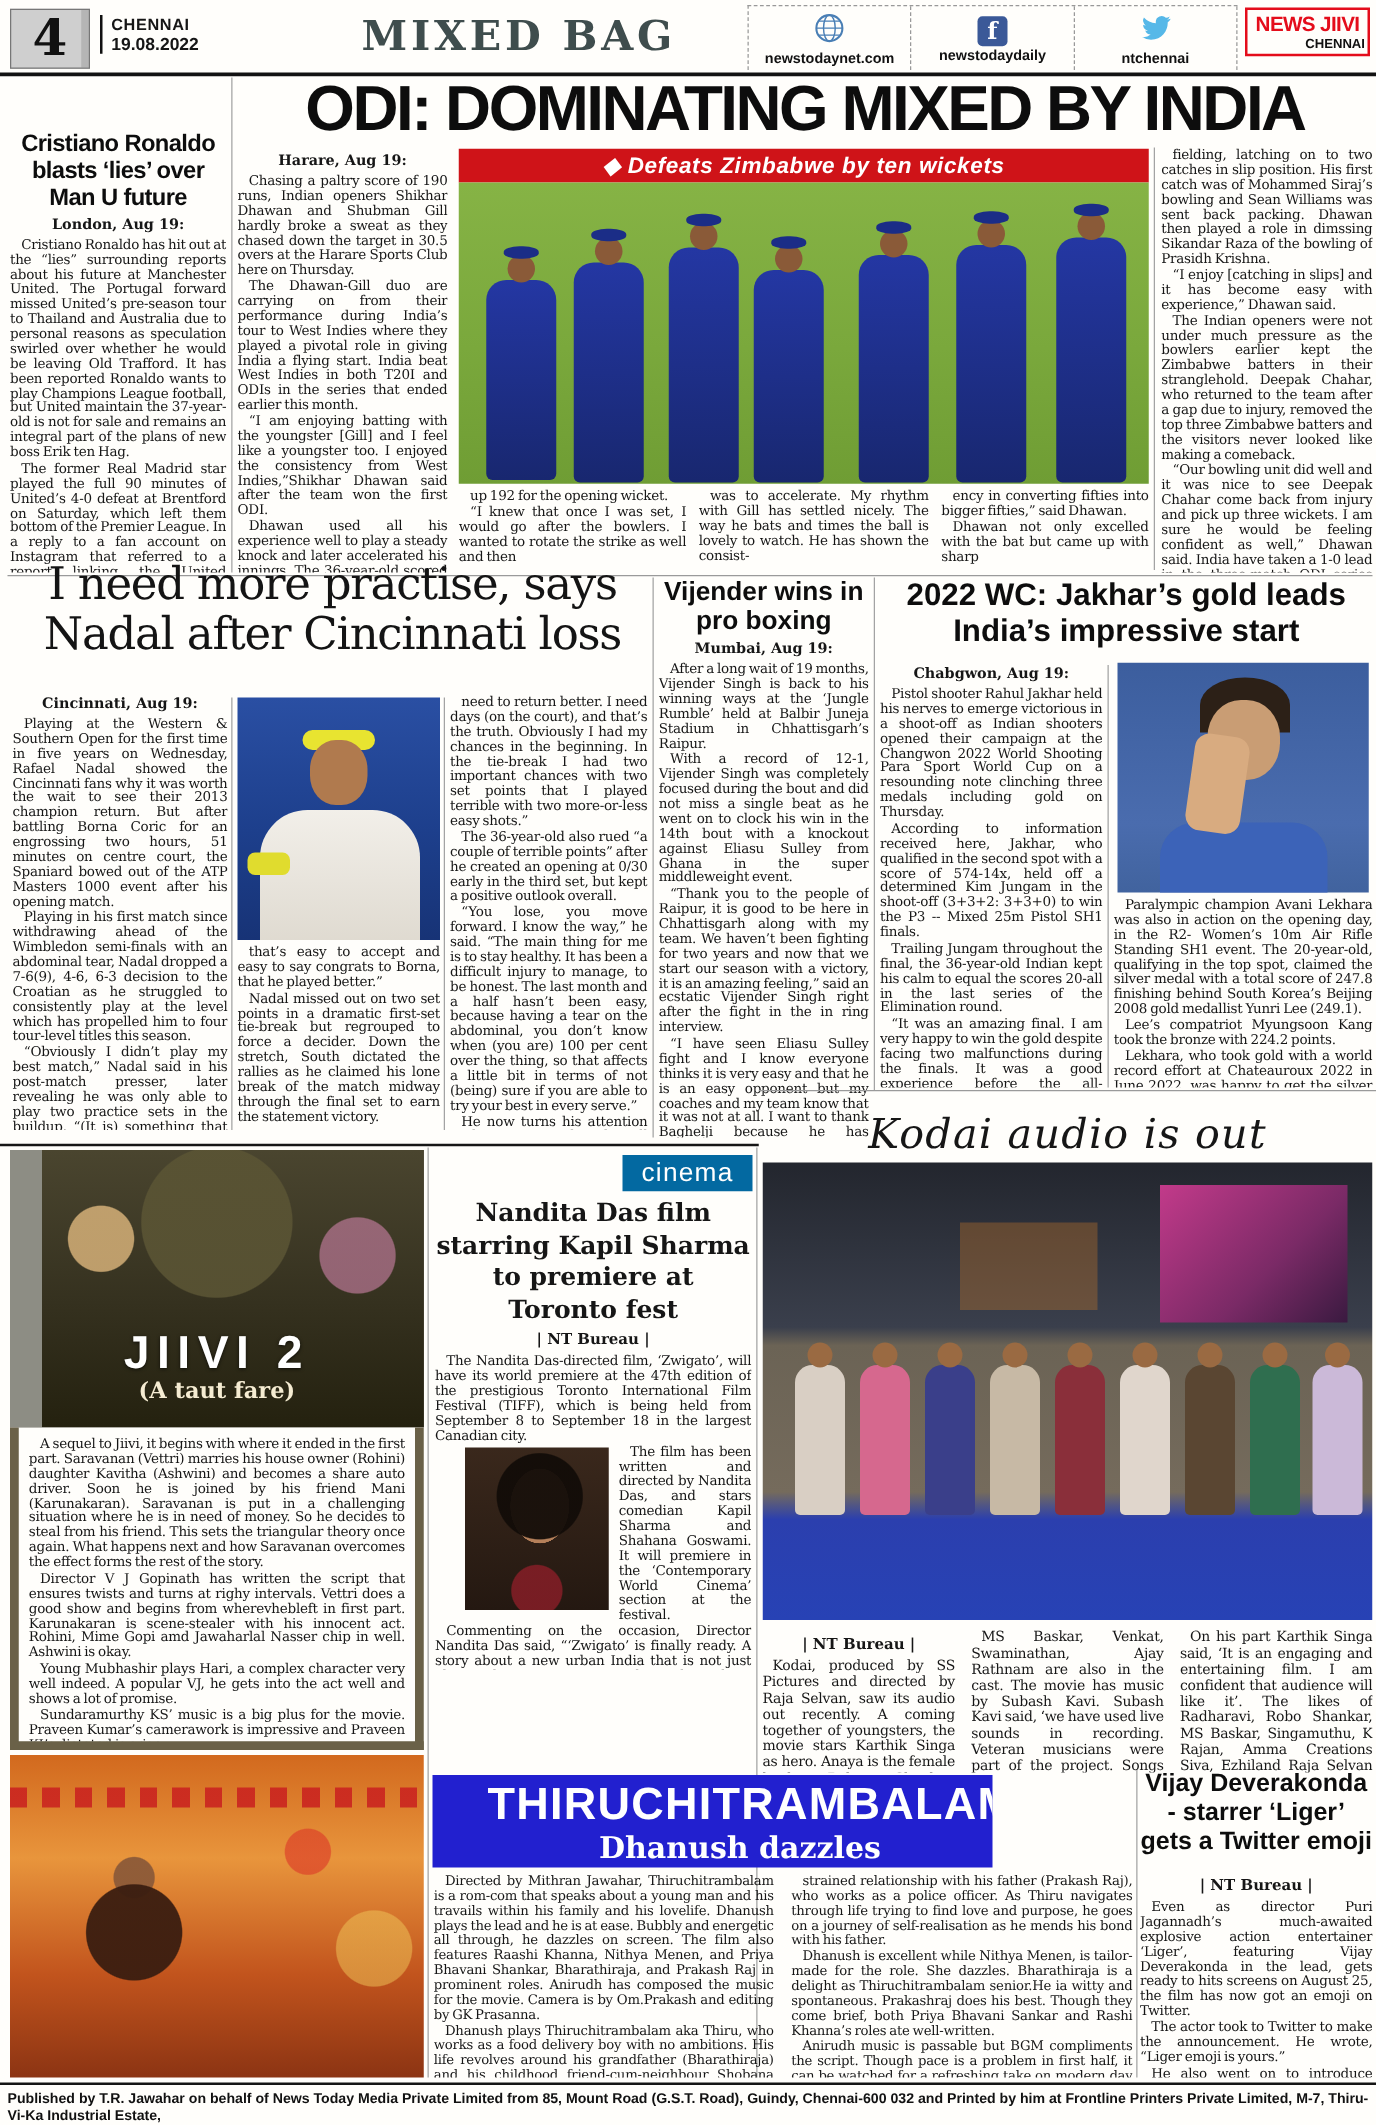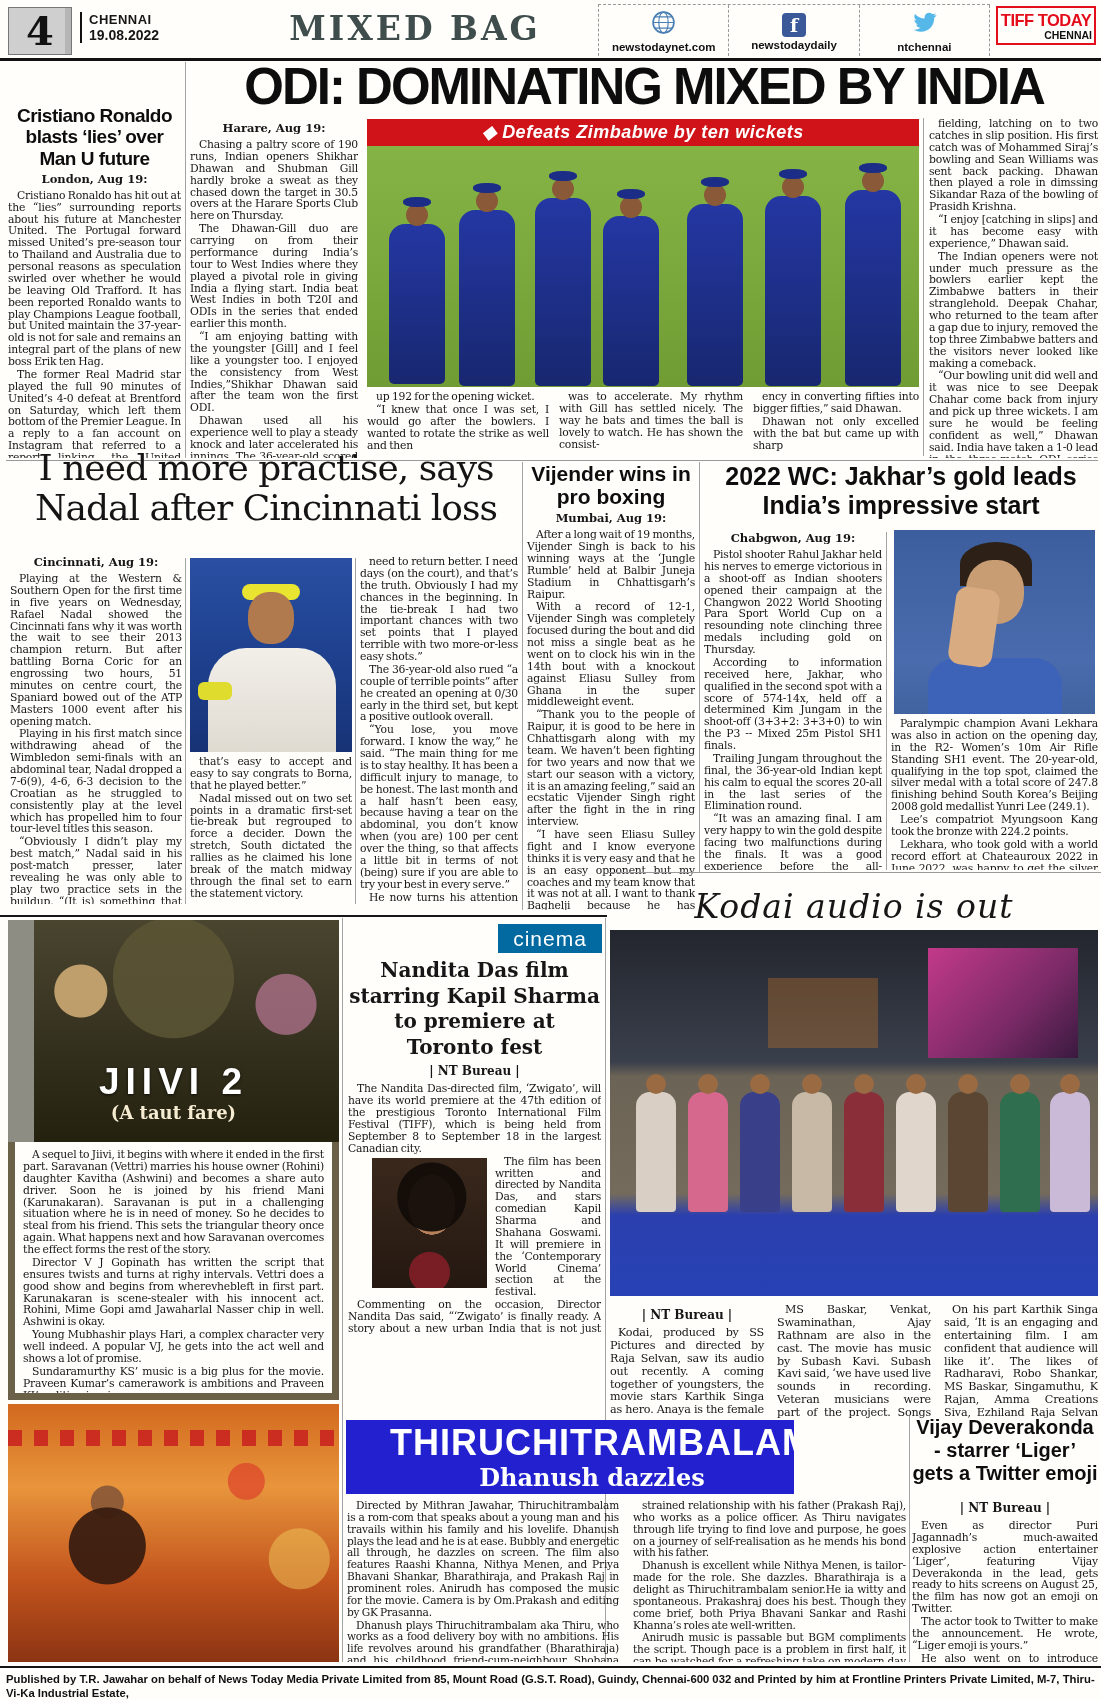--- a/index.html
+++ b/index.html
@@ -191,21 +191,21 @@
       <span>
         <svg width="25" height="25" viewBox="0 0 24 24">
             <path d="M23.4 4.8c-.8.36-1.7.6-2.6.72a4.5 4.5 0 0 0 2-2.5c-.9.53-1.87.9-2.9 1.1a4.5 4.5 0 0 0-7.8 3.1c0 .35.04.7.1 1A12.8 12.8 0 0 1 3 3.9a4.5 4.5 0 0 0 1.4 6 4.4 4.4 0 0 1-2-.56v.06a4.5 4.5 0 0 0 3.6 4.4 4.6 4.6 0 0 1-2 .08 4.5 4.5 0 0 0 4.2 3.1A9 9 0 0 1 1.6 18.9a12.7 12.7 0 0 0 6.9 2c8.3 0 12.8-6.9 12.8-12.8v-.6c.9-.63 1.6-1.4 2.1-2.3z" fill="#56b8e8"></path>
           </svg>
       </span>
       <span class="soc-label">ntchennai</span>
     </div>
   </div>
 
   <div class="abs brand">
-    <div class="bt">TIFF TODAY</div>
+    <div class="bt">NEWS JIIVI</div>
     <div class="bc">CHENNAI</div>
   </div>
   <div class="abs hdr-rule"></div>
 
   <div class="abs bodytext" id="ronaldo">
     <h2 class="sans-head">Cristiano Ronaldo blasts ‘lies’ over Man U future</h2>
     <div class="dateline">London, Aug 19:</div>
     <div>
         <p>Cristiano Ronaldo has hit out at the “lies” surrounding reports about his future at Manchester United. The Portugal forward missed United’s pre-season tour to Thailand and Australia due to personal reasons as speculation swirled over whether he would be leaving Old Trafford. It has been reported Ronaldo wants to play Champions League football, but United maintain the 37-year-old is not for sale and remains an integral part of the plans of new boss Erik ten Hag.</p>
         <p>The former Real Madrid star played the full 90 minutes of United’s 4-0 defeat at Brentford on Saturday, which left them bottom of the Premier League. In a reply to a fan account on Instagram that referred to a report linking the United frontman to Atletico Madrid, Ronaldo said fans would “know the truth” in a couple of weeks, adding: “The media is telling lies.”</p>
@@ -326,21 +326,21 @@
   <div class="abs" id="jiivi-poster">
     <div id="jiivi-title">
       <div class="t1">JIIVI 2</div>
       <div class="t2">(A taut fare)</div>
     </div>
   </div>
   <div class="abs bodytext" id="jiivi-review">
       <p>A sequel to Jiivi, it begins with where it ended in the first part. Saravanan (Vettri) marries his house owner (Rohini) daughter Kavitha (Ashwini) and becomes a share auto driver. Soon he is joined by his friend Mani (Karunakaran). Saravanan is put in a challenging situation where he is in need of money. So he decides to steal from his friend.  This sets the triangular theory once again. What happens next and how Saravanan overcomes the effect forms the rest of the story.</p>
       <p>Director V J Gopinath has written the script that ensures twists and turns at righy intervals. Vettri does a good show and begins from wherevhebleft in first part. Karunakaran is scene-stealer with his innocent act. Rohini, Mime Gopi amd Jawaharlal Nasser chip in well. Ashwini is okay.</p>
       <p>Young Mubhashir plays Hari, a complex character very well indeed. A popular VJ, he gets into the act well and shows a lot of promise.</p>
-      <p>Sundaramurthy KS’ music is a big plus for the movie. Praveen Kumar’s camerawork is ambitions and Praveen KL’s editing is crisp.</p>
+      <p>Sundaramurthy KS’ music is a big plus for the movie. Praveen Kumar’s camerawork is impressive and Praveen KL’s dictated is crisp.</p>
     </div>
   <div class="abs" id="thiru-photo">
     <div class="bunting"></div>
   </div>
   <div class="vr" style="left:342px;top:918px;height:744px;"></div>
 
   <div class="abs" id="cinema-badge">cinema</div>
   <div class="abs bodytext" id="nandita">
     <h2>Nandita Das film starring Kapil Sharma to premiere at Toronto fest</h2>
     <div class="bureau">| NT Bureau |</div>

